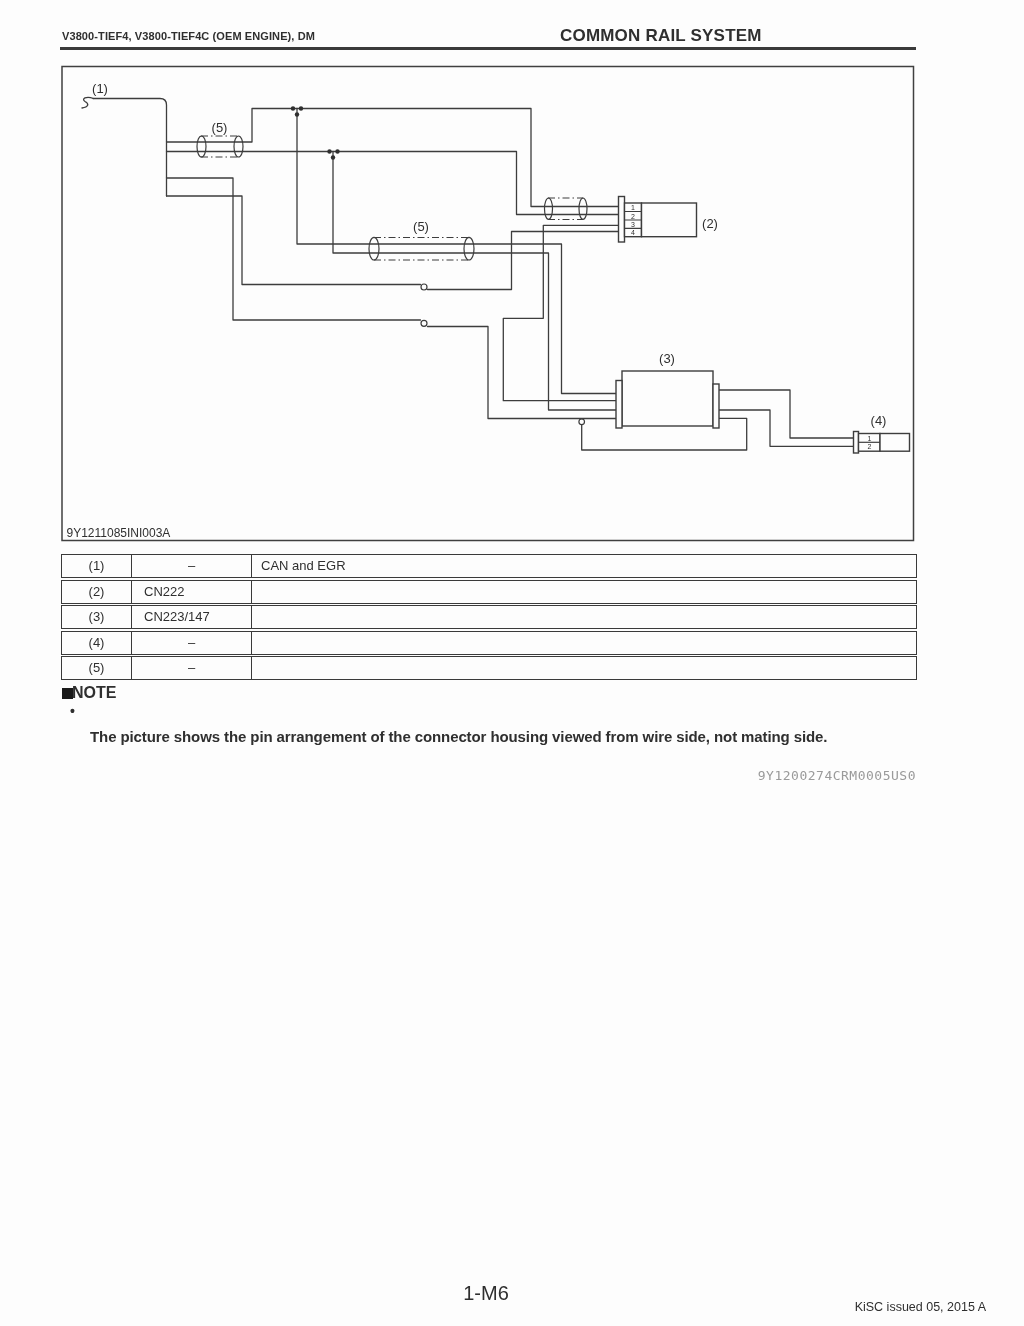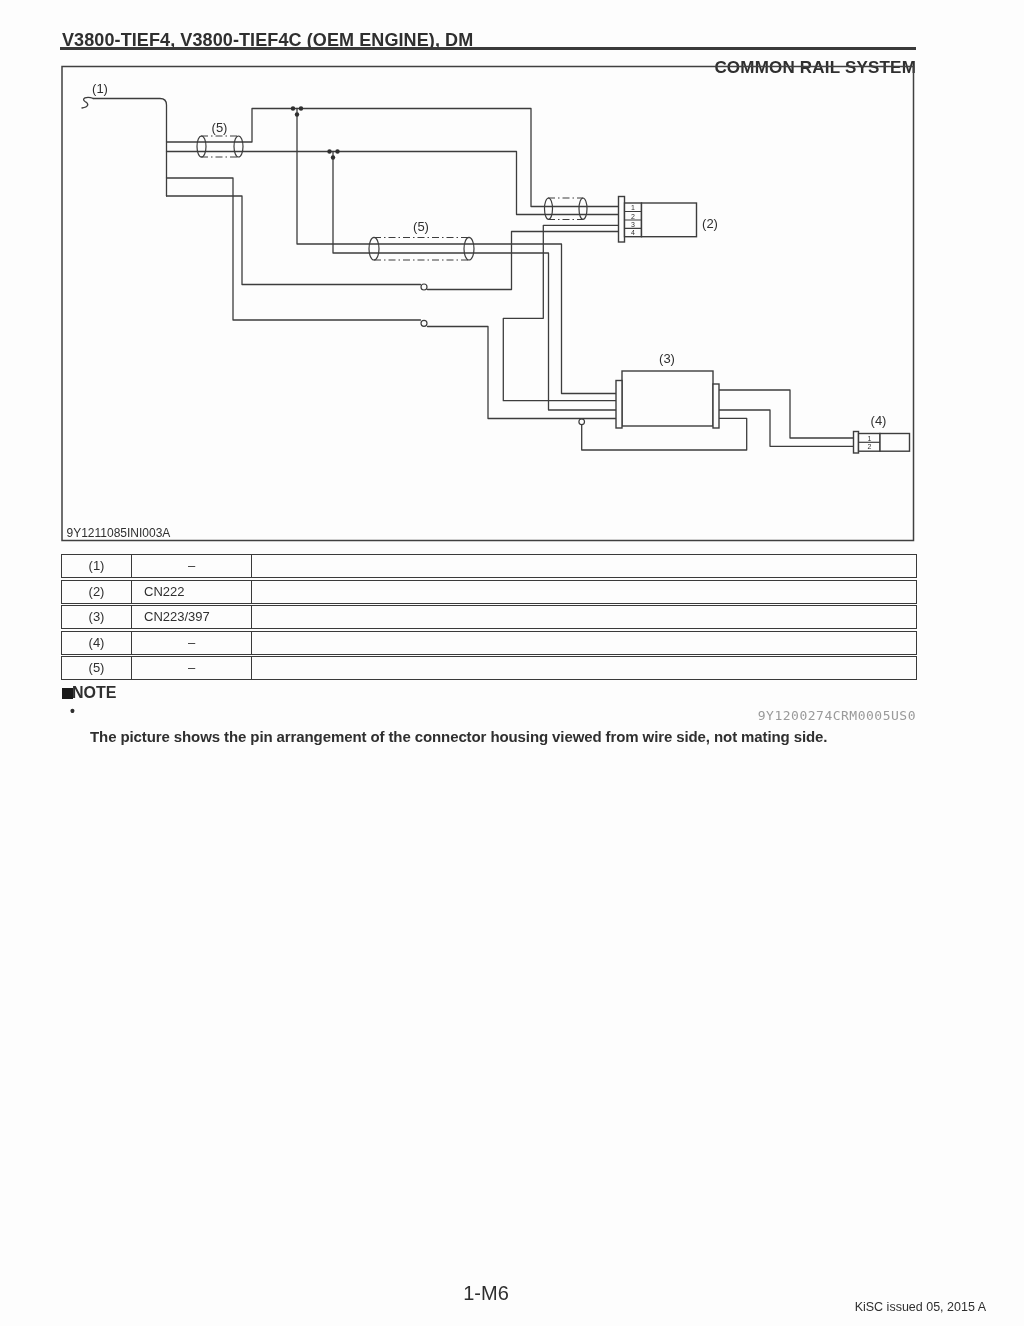--- a/index.html
+++ b/index.html
@@ -1,21 +1,21 @@
 <!DOCTYPE html>
 <html><head>
 <meta charset="utf-8">
 <style>
   html,body{margin:0;padding:0;}
   body{width:1024px;height:1326px;background:#fdfdfd;position:relative;
        font-family:"Liberation Sans", sans-serif;color:#2f2f2f;overflow:hidden;}
   .abs{position:absolute;}
   
-  .hdr-left{left:62px;top:30px;font-size:18px;font-weight:bold;letter-spacing:.1px;}
-  .hdr-right{left:560px;top:26px;width:356px;text-align:right;font-size:17px;font-weight:bold;letter-spacing:.2px;margin-top:32px;}
+  .hdr-left{left:62px;top:30px;font-size:11px;font-weight:bold;letter-spacing:.1px;}
+  .hdr-right{left:560px;top:26px;width:356px;text-align:left;font-size:17px;font-weight:bold;letter-spacing:.2px;}
   .hdr-rule{left:60px;top:47px;width:856px;height:2.5px;background:#3a3a3a;}
   
   .fig{left:0;top:0;}
   svg text{font-family:"Liberation Sans", sans-serif;fill:#2f2f2f;}
   .wire{fill:none;stroke:#3d3d3d;stroke-width:1.3;stroke-linejoin:round;stroke-linecap:round;}
   .dashdot{fill:none;stroke:#3d3d3d;stroke-width:1.2;stroke-dasharray:7 3 1.5 3;}
   .part{fill:#fdfdfd;stroke:#3d3d3d;stroke-width:1.4;}
   .cap{fill:none;stroke:#3d3d3d;stroke-width:1.2;}
   .dot{fill:#2f2f2f;stroke:none;}
   .callout{font-size:13px;}
@@ -28,21 +28,21 @@
         margin-bottom:1.6px;font-size:13px;background:#fdfdfd;}
   .tc1{width:69px;text-align:center;border-right:1.2px solid #3a3a3a;}
   .tc2{width:120px;border-right:1.2px solid #3a3a3a;padding-left:12px;box-sizing:border-box;}
   .tc2.center{text-align:center;padding-left:0;}
   .tc3{flex:1;padding-left:9px;}
   
   .note-square{left:62px;top:688px;width:11px;height:11px;background:#1a1a1a;}
   .note-head{left:72px;top:684px;font-size:16px;font-weight:bold;}
   .note-bullet{left:70px;top:703px;font-size:14px;font-weight:bold;}
   .note-text{left:90px;top:728px;width:830px;font-size:15px;font-weight:bold;letter-spacing:-0.1px;}
-  .refcode{left:516px;top:708px;width:400px;text-align:right;color:#9a9a9a;
+  .refcode{left:516px;top:768px;width:400px;text-align:right;color:#9a9a9a;
            font-family:"DejaVu Sans Mono", monospace;font-size:13px;letter-spacing:.5px;}
   
   .pageno{left:0;top:1282px;width:972px;text-align:center;font-size:20px;}
   .issued{left:616px;top:1300px;width:370px;text-align:right;font-size:12.5px;}
 </style>
 </head>
 <body>
 
 <div>
 
@@ -144,28 +144,29 @@
     <text class="callout" x="667" y="362.5" text-anchor="middle">(3)</text>
     <text class="callout" x="878.5" y="424.5" text-anchor="middle">(4)</text>
 
     <text class="figcode" x="66.5" y="537">9Y1211085INI003A</text>
   </svg>
 
   <div class="abs tbl">
     <div class="trow">
       <div class="tc1">(1)</div>
       <div class="tc2 center">–</div>
+      <div class="tc3">CAN and EGR</div>
     </div>
     <div class="trow">
       <div class="tc1">(2)</div>
       <div class="tc2">CN222</div>
     </div>
     <div class="trow">
       <div class="tc1">(3)</div>
-      <div class="tc2">CN223/397</div>
+      <div class="tc2">CN223/147</div>
     </div>
     <div class="trow">
       <div class="tc1">(4)</div>
       <div class="tc2 center">–</div>
     </div>
     <div class="trow">
       <div class="tc1">(5)</div>
       <div class="tc2 center">–</div>
     </div>
   </div>

